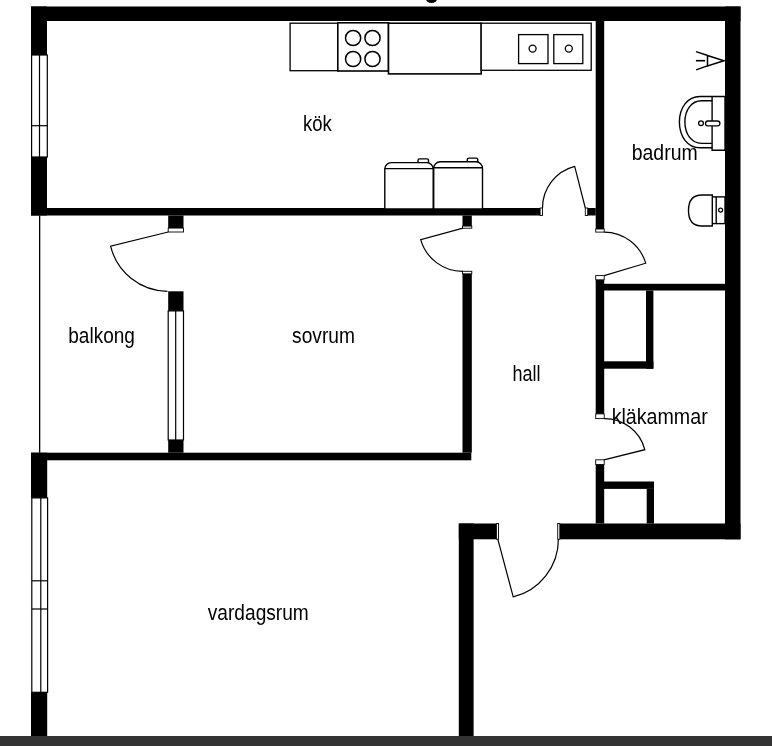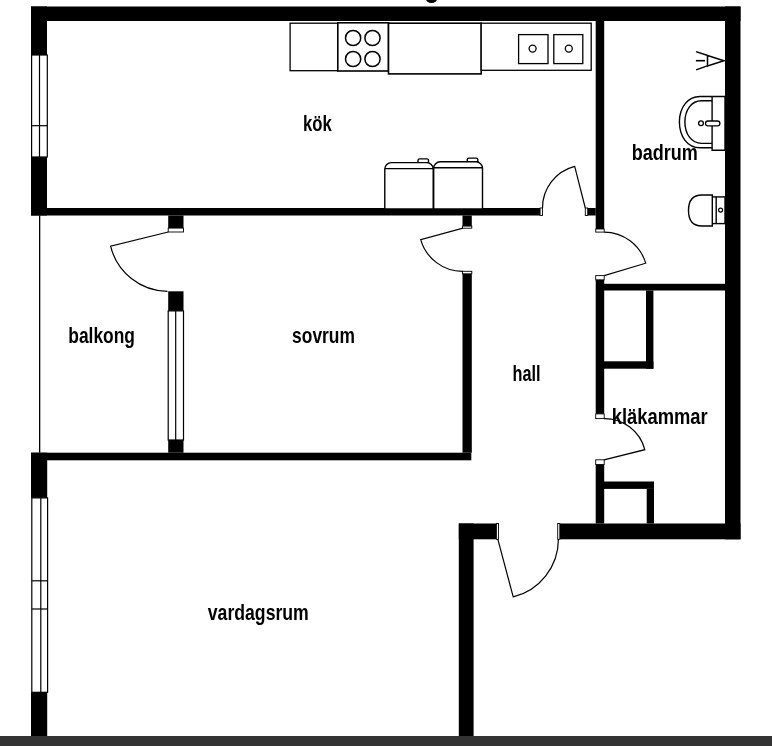--- a/index.html
+++ b/index.html
@@ -1,16 +1,16 @@
 <!DOCTYPE html>
 <html><head>
 <meta charset="utf-8">
 <style>
   html,body{margin:0;padding:0;background:#fff;}
-  .page{position:relative;width:772px;height:746px;background:#fff;overflow:hidden;font-weight:bold;}
+  .page{position:relative;width:772px;height:746px;background:#fff;overflow:hidden;}
   svg{position:absolute;left:0;top:0;}
   text{font-family:"Liberation Sans",sans-serif;fill:#000;}
 </style>
 </head>
 <body>
 <div class="page">
 <svg width="772" height="746" viewBox="0 0 772 746">
 
   <ellipse cx="431.5" cy="-2.5" rx="6" ry="5.5" fill="#000"></ellipse>
 

